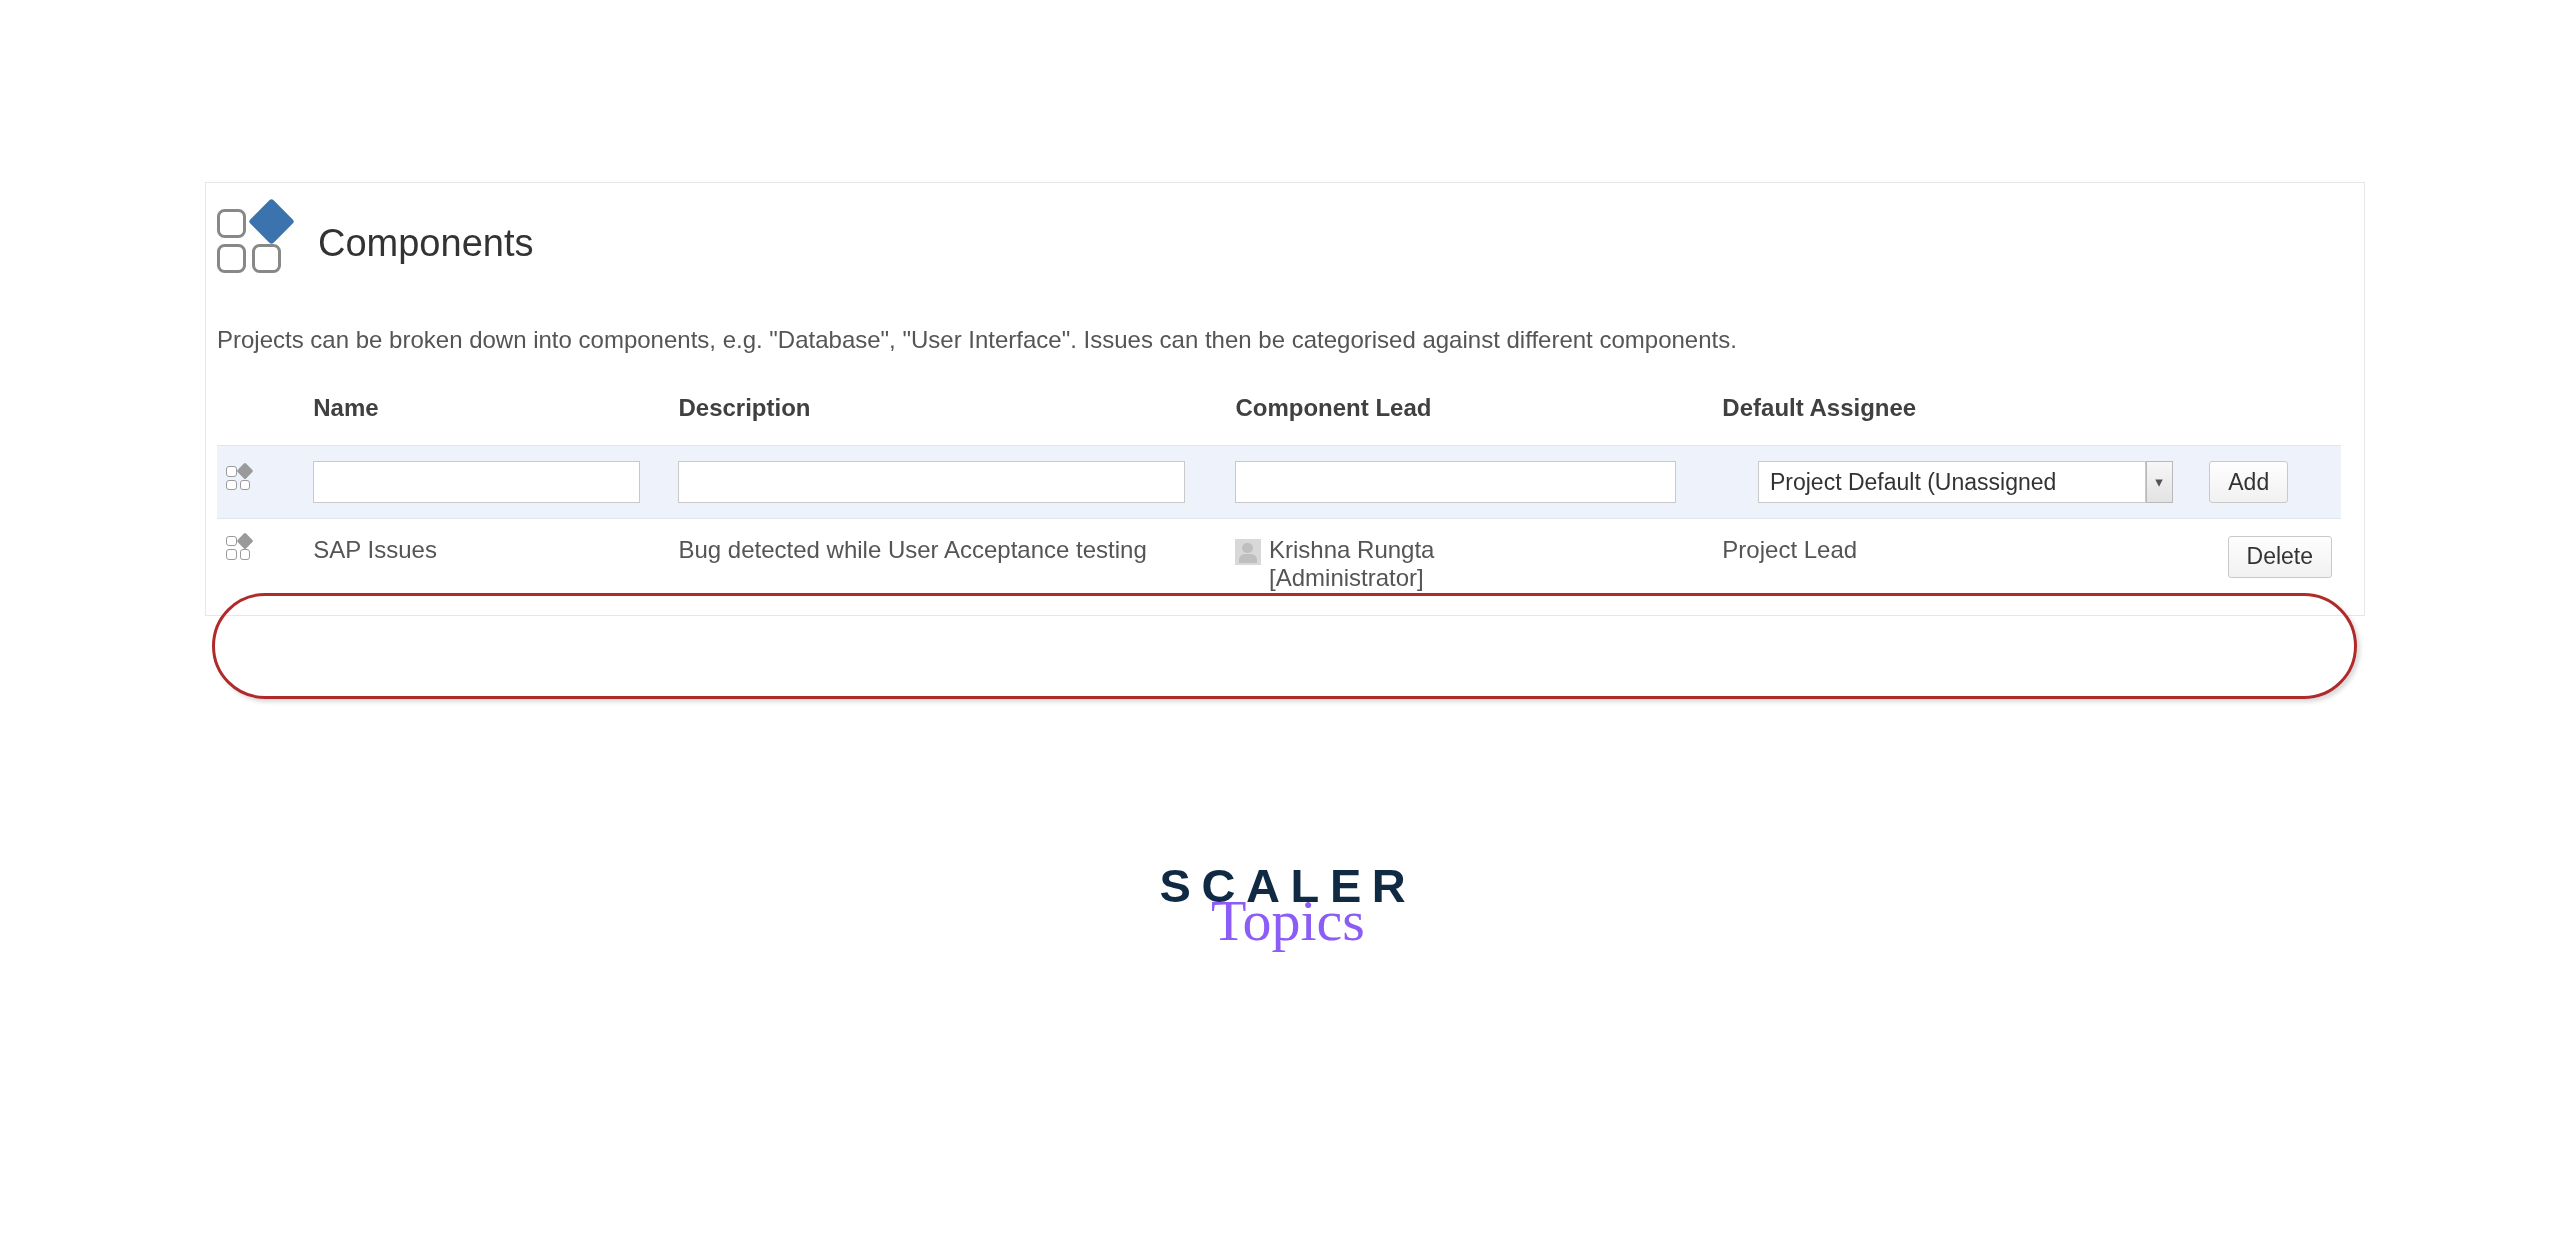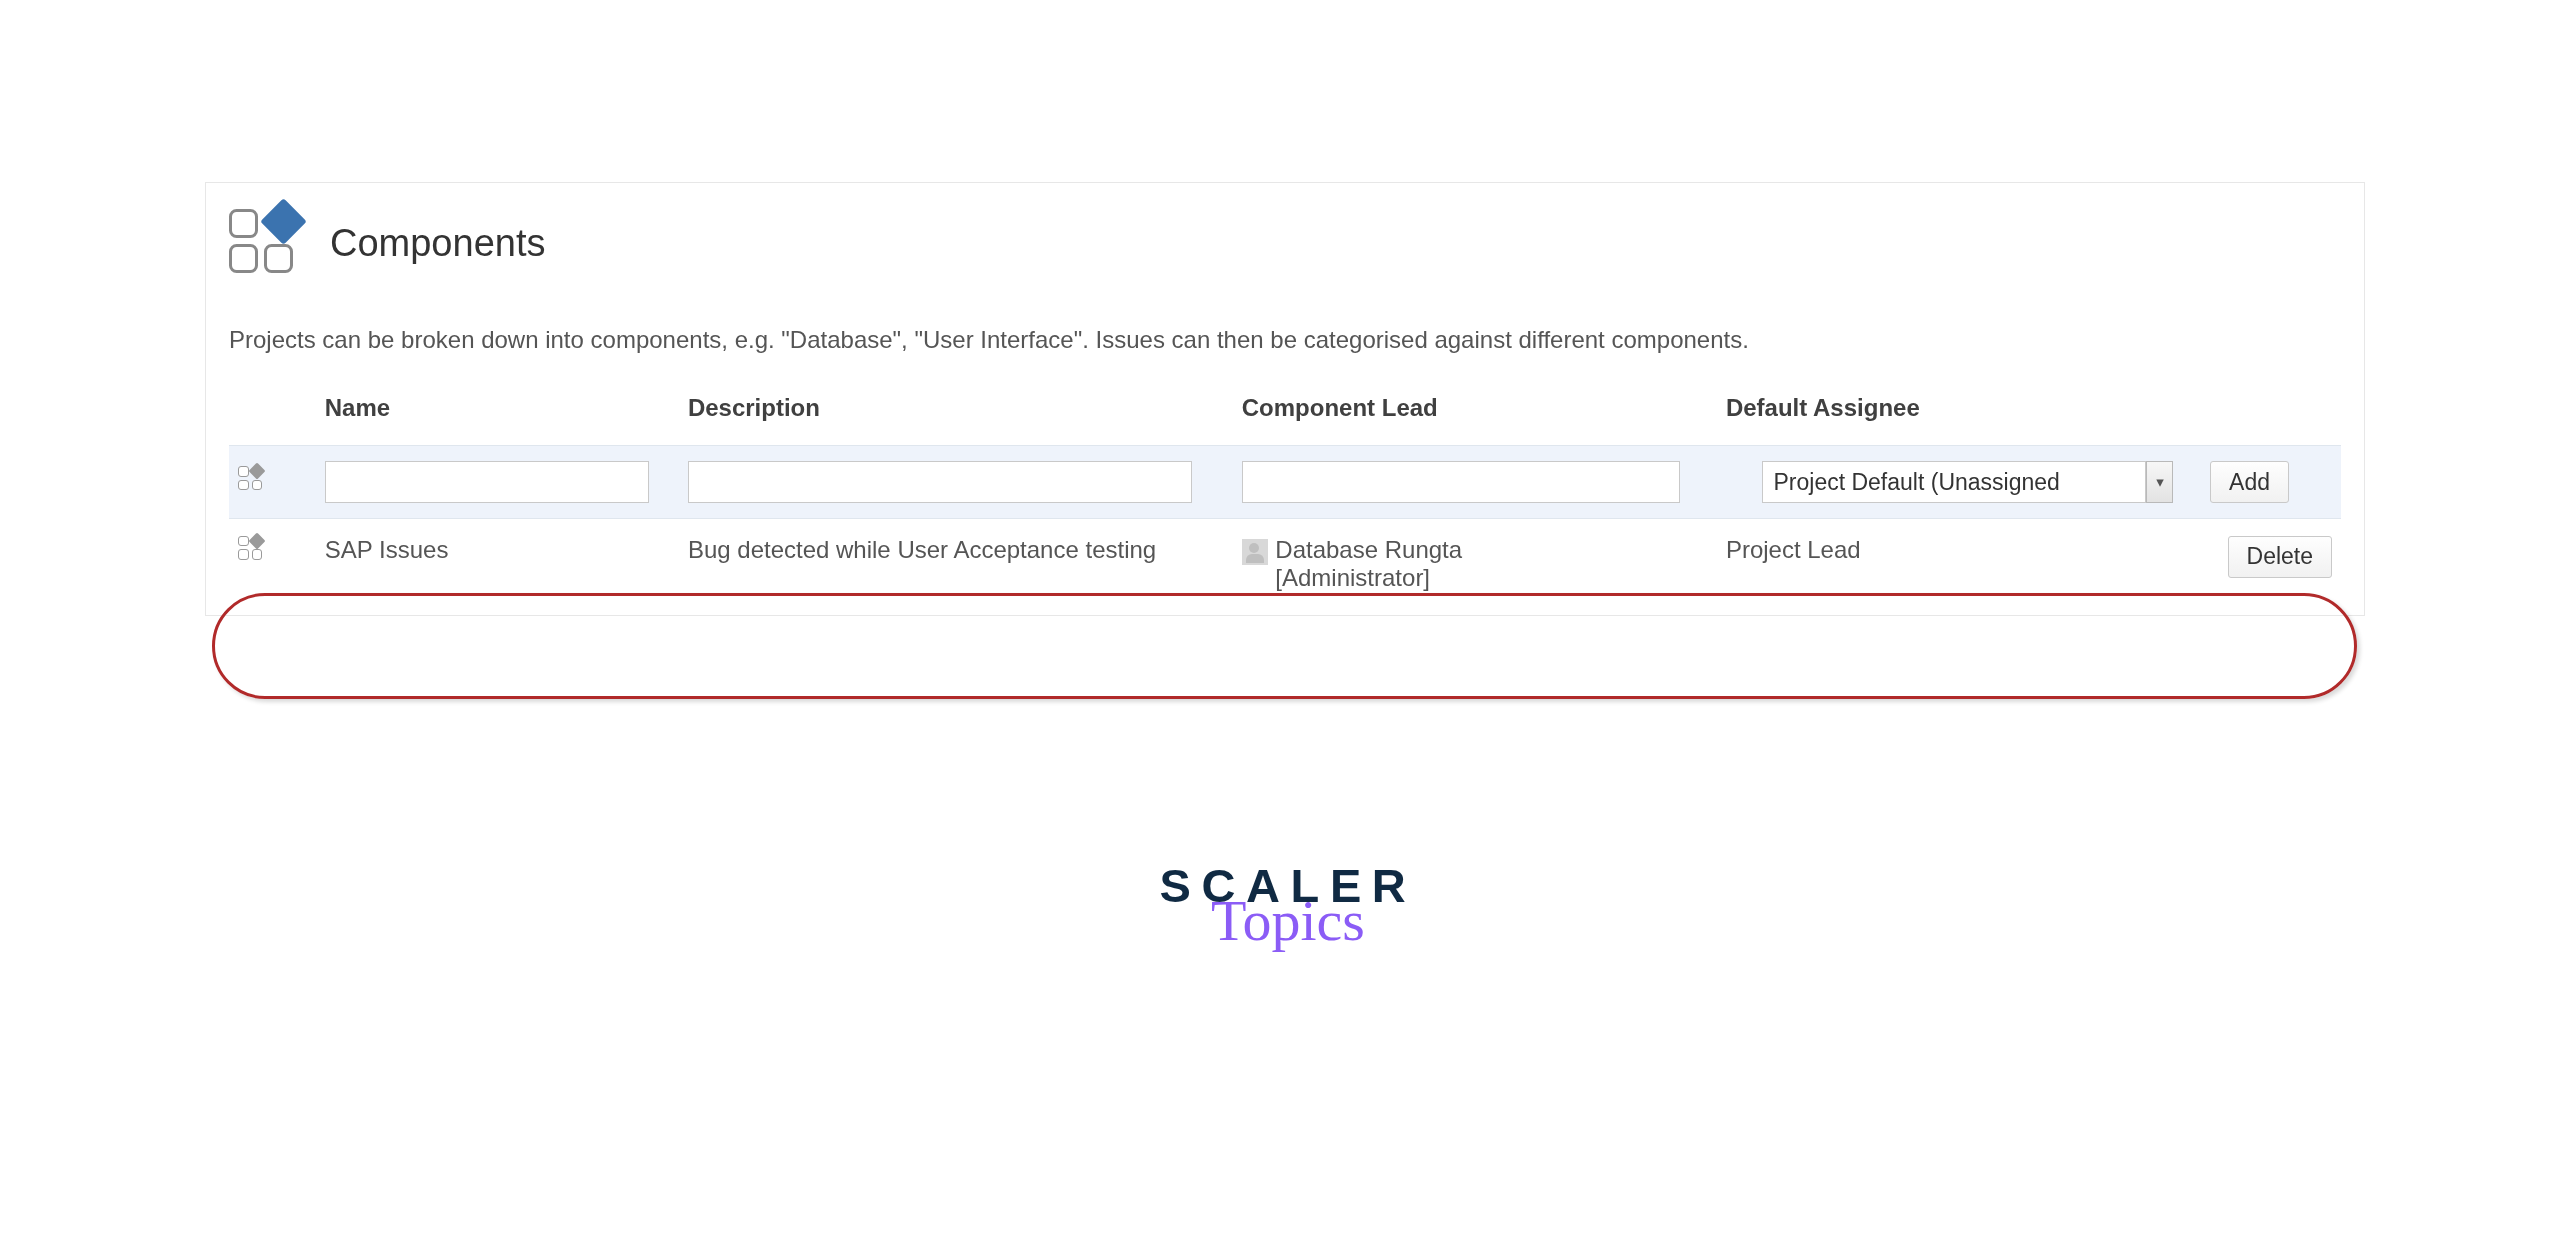--- a/index.html
+++ b/index.html
@@ -13,21 +13,21 @@
     height: 1258px;
     position: relative;
   }
   .panel {
     position: absolute;
     left: 205px;
     top: 182px;
     width: 2160px;
     border: 1.5px solid #e7e7e7;
     background: #fff;
-    padding: 23px 23px 0 23px;
+    padding: 23px 23px 0 11px;
   }
   .panel-header {
     display: flex;
     align-items: center;
     gap: 18px;
     padding: 3px 0 18px 0;
   }
   .components-icon-lg {
     width: 83px;
     height: 68px;
@@ -257,21 +257,21 @@
           <span class="sm-icon">
             <span class="ssq tl"></span><span class="sdia"></span><span class="ssq bl"></span><span class="ssq br"></span>
           </span>
         </td>
         <td>SAP Issues</td>
         <td>Bug detected while User Acceptance testing</td>
         <td>
           <div class="lead-cell">
             <div class="avatar-ph"></div>
             <div>
-              <span>Database Rungta</span><br>
+              <span>Krishna Rungta</span><br>
               <span>[Administrator]</span>
             </div>
           </div>
         </td>
         <td>Project Lead</td>
         <td style="text-align:right;">
           <div class="btn">Delete</div>
         </td>
       </tr>
     </tbody>

